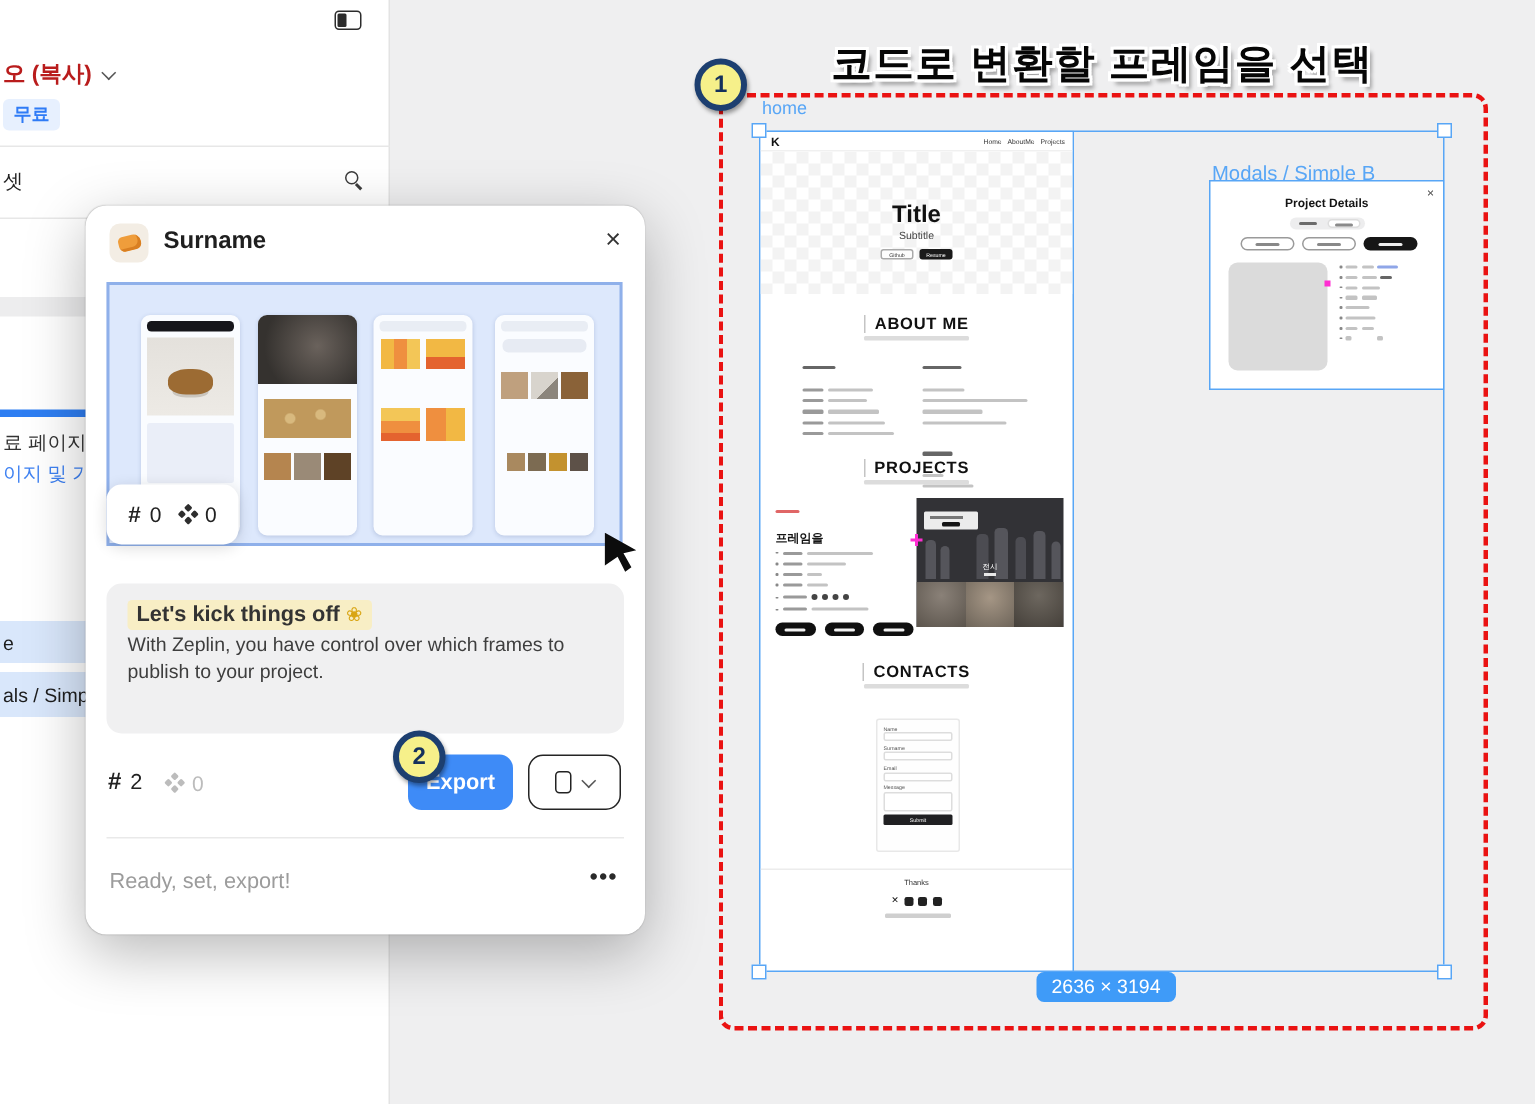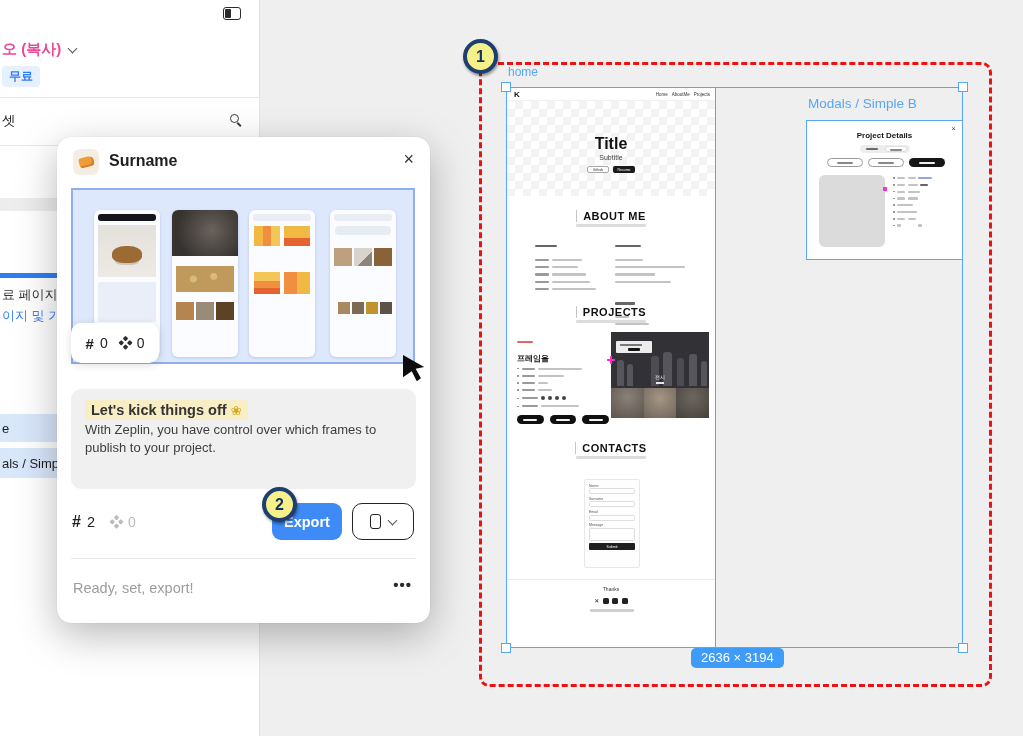--- a/index.html
+++ b/index.html
@@ -5,21 +5,21 @@
   * { margin:0; padding:0; box-sizing:border-box; }
   html,body { width:1023px; height:736px; }
   body { font-family:"Liberation Sans","DejaVu Sans",sans-serif; }
   #stage { position:relative; width:1023px; height:736px; background:#efeff0; overflow:hidden; }
   .abs { position:absolute; }
 
   
   #sidebar { left:0; top:0; width:260px; height:736px; background:#fff; border-right:1px solid #e3e3e3; z-index:5; }
   .panel-icon { left:223px; top:7px; width:18px; height:13px; border:1.6px solid #2c2c2c; border-radius:3px; }
   .panel-icon i { position:absolute; left:1px; top:1px; bottom:1px; width:6px; background:#2c2c2c; border-radius:1px; }
-  .file-row { left:2px; top:40px; font-size:15px; font-weight:600; color:#ec4899; display:flex; align-items:center; gap:8px; }
+  .file-row { left:2px; top:40px; font-size:15px; font-weight:600; color:#b91c1c; display:flex; align-items:center; gap:8px; }
   .chev { width:7px; height:7px; border-right:1.6px solid #555; border-bottom:1.6px solid #555; transform:rotate(45deg); display:inline-block; margin-top:-3px; }
   .plan-badge { left:2px; top:66px; font-size:12px; color:#2f7bf6; background:#e7f0fe; border-radius:4px; padding:2px 7px; font-weight:600; }
   .sb-div { left:0; width:260px; height:1px; background:#e7e7e7; }
   .assets-row { left:2px; top:112px; font-size:13.5px; color:#222; }
   .search-icon { left:230px; top:114px; width:13px; height:13px; }
   .search-icon b { position:absolute; left:0; top:0; width:9px; height:9px; border:1.6px solid #3c3c3c; border-radius:50%; }
   .search-icon i { position:absolute; left:8px; top:8px; width:5px; height:1.6px; background:#3c3c3c; transform:rotate(45deg); transform-origin:0 0; }
   .gray-strip { left:0; top:198px; width:260px; height:13px; background:#ededee; }
   .blue-bar { left:0; top:273px; width:64px; height:5px; background:#2e7ef2; }
   .upsell1 { left:2px; top:286px; font-size:13px; color:#333; }
@@ -137,32 +137,33 @@
   .mc-dot { left:76px; top:66px; width:4px; height:4px; background:#ff2ed2; }
   .mc-list { left:86px; top:56px; }
   .mc-list .row { margin-bottom:4.6px; gap:2.5px; }
 </style>
 </head>
 <body>
 
 <div id="stage">
 
   <div id="red-rect" class="abs"></div>
+  <div id="big-title" class="abs">코드로 변환할 프레임을 선택</div>
   <div id="circle1" class="abs num-circle">
       <span>1</span>
     </div>
 
   <div id="sel-rect" class="abs"></div>
   <div class="abs handle" style="left:501px;top:82px;"></div>
   <div class="abs handle" style="left:958px;top:82px;"></div>
   <div class="abs handle" style="left:501px;top:643px;"></div>
   <div class="abs handle" style="left:958px;top:643px;"></div>
 
   <div class="abs frame-label" style="left:508px;top:65px;">home</div>
-  <div class="abs frame-label" style="left:808px;top:96px;font-size:13.5px;">Modals / Simple B</div>
+  <div class="abs frame-label" style="left:808px;top:108px;font-size:13.5px;">Modals / Simple B</div>
 
   <div id="home-frame" class="abs">
     <div class="abs hm-nav">
       <span class="abs hm-logo">K</span>
       <span class="abs hm-links">
         <span>Home</span>
         <span>AboutMe</span>
         <span>Projects</span>
       </span>
     </div>

